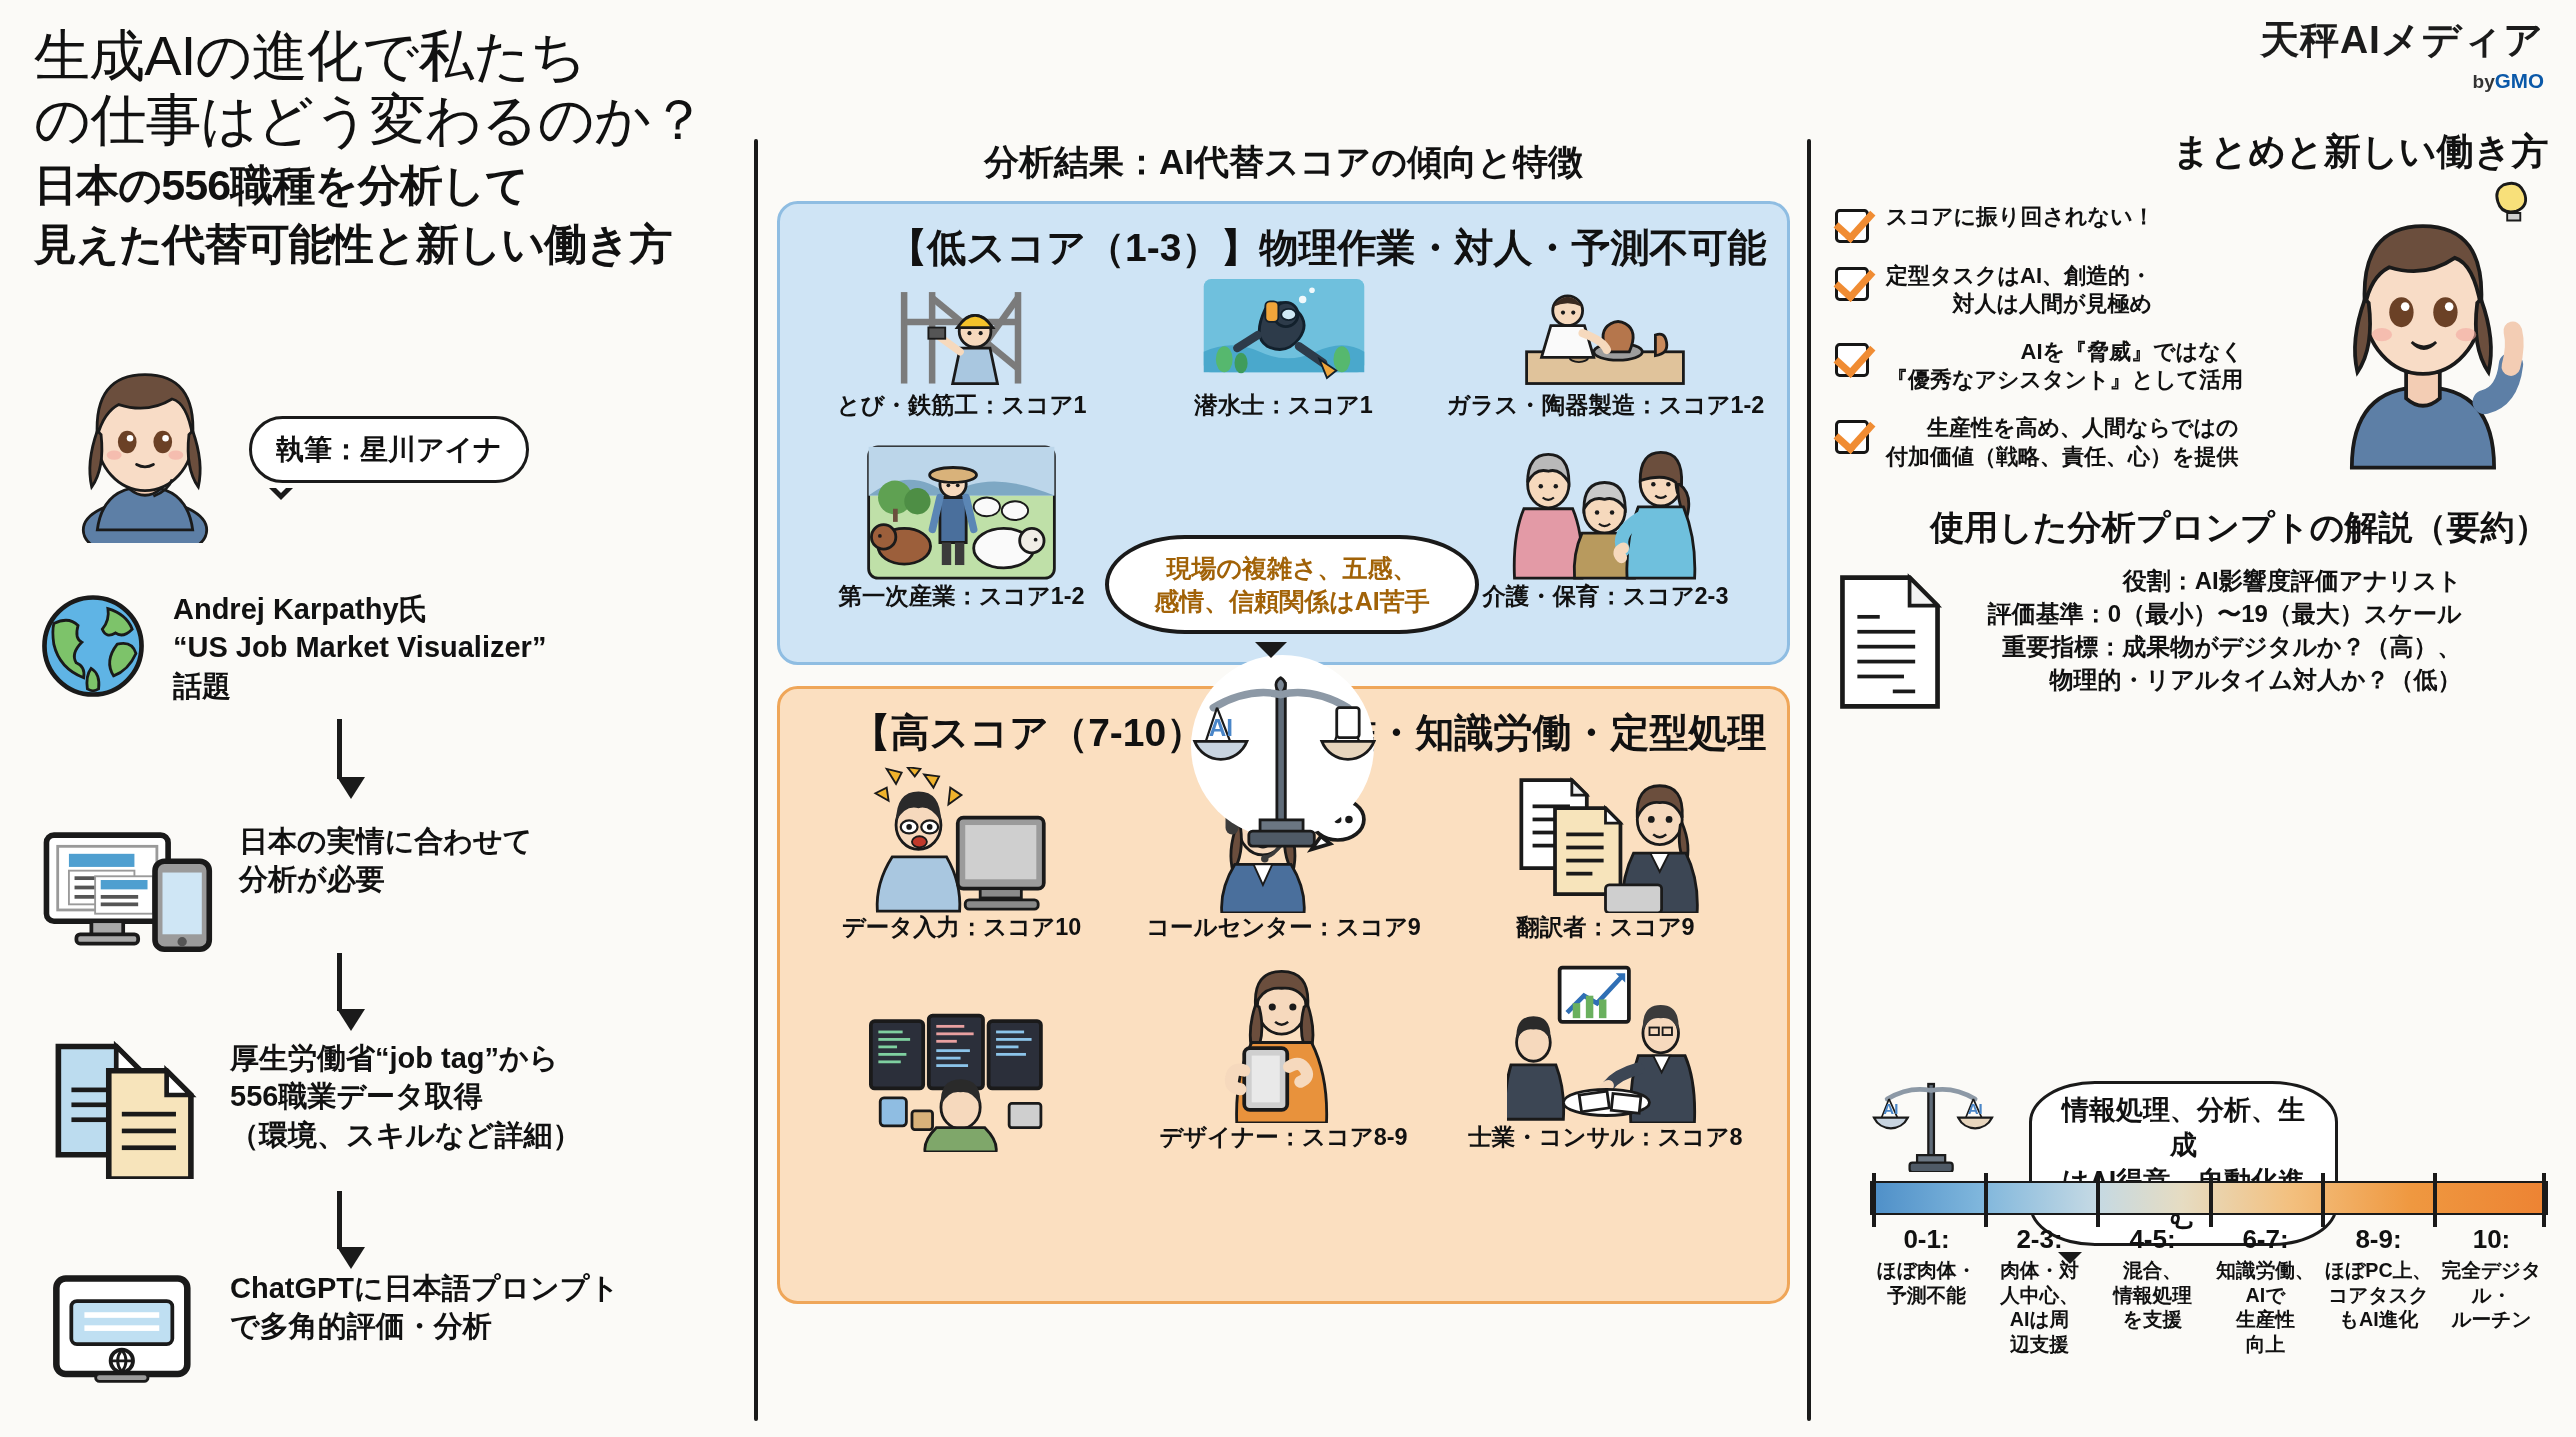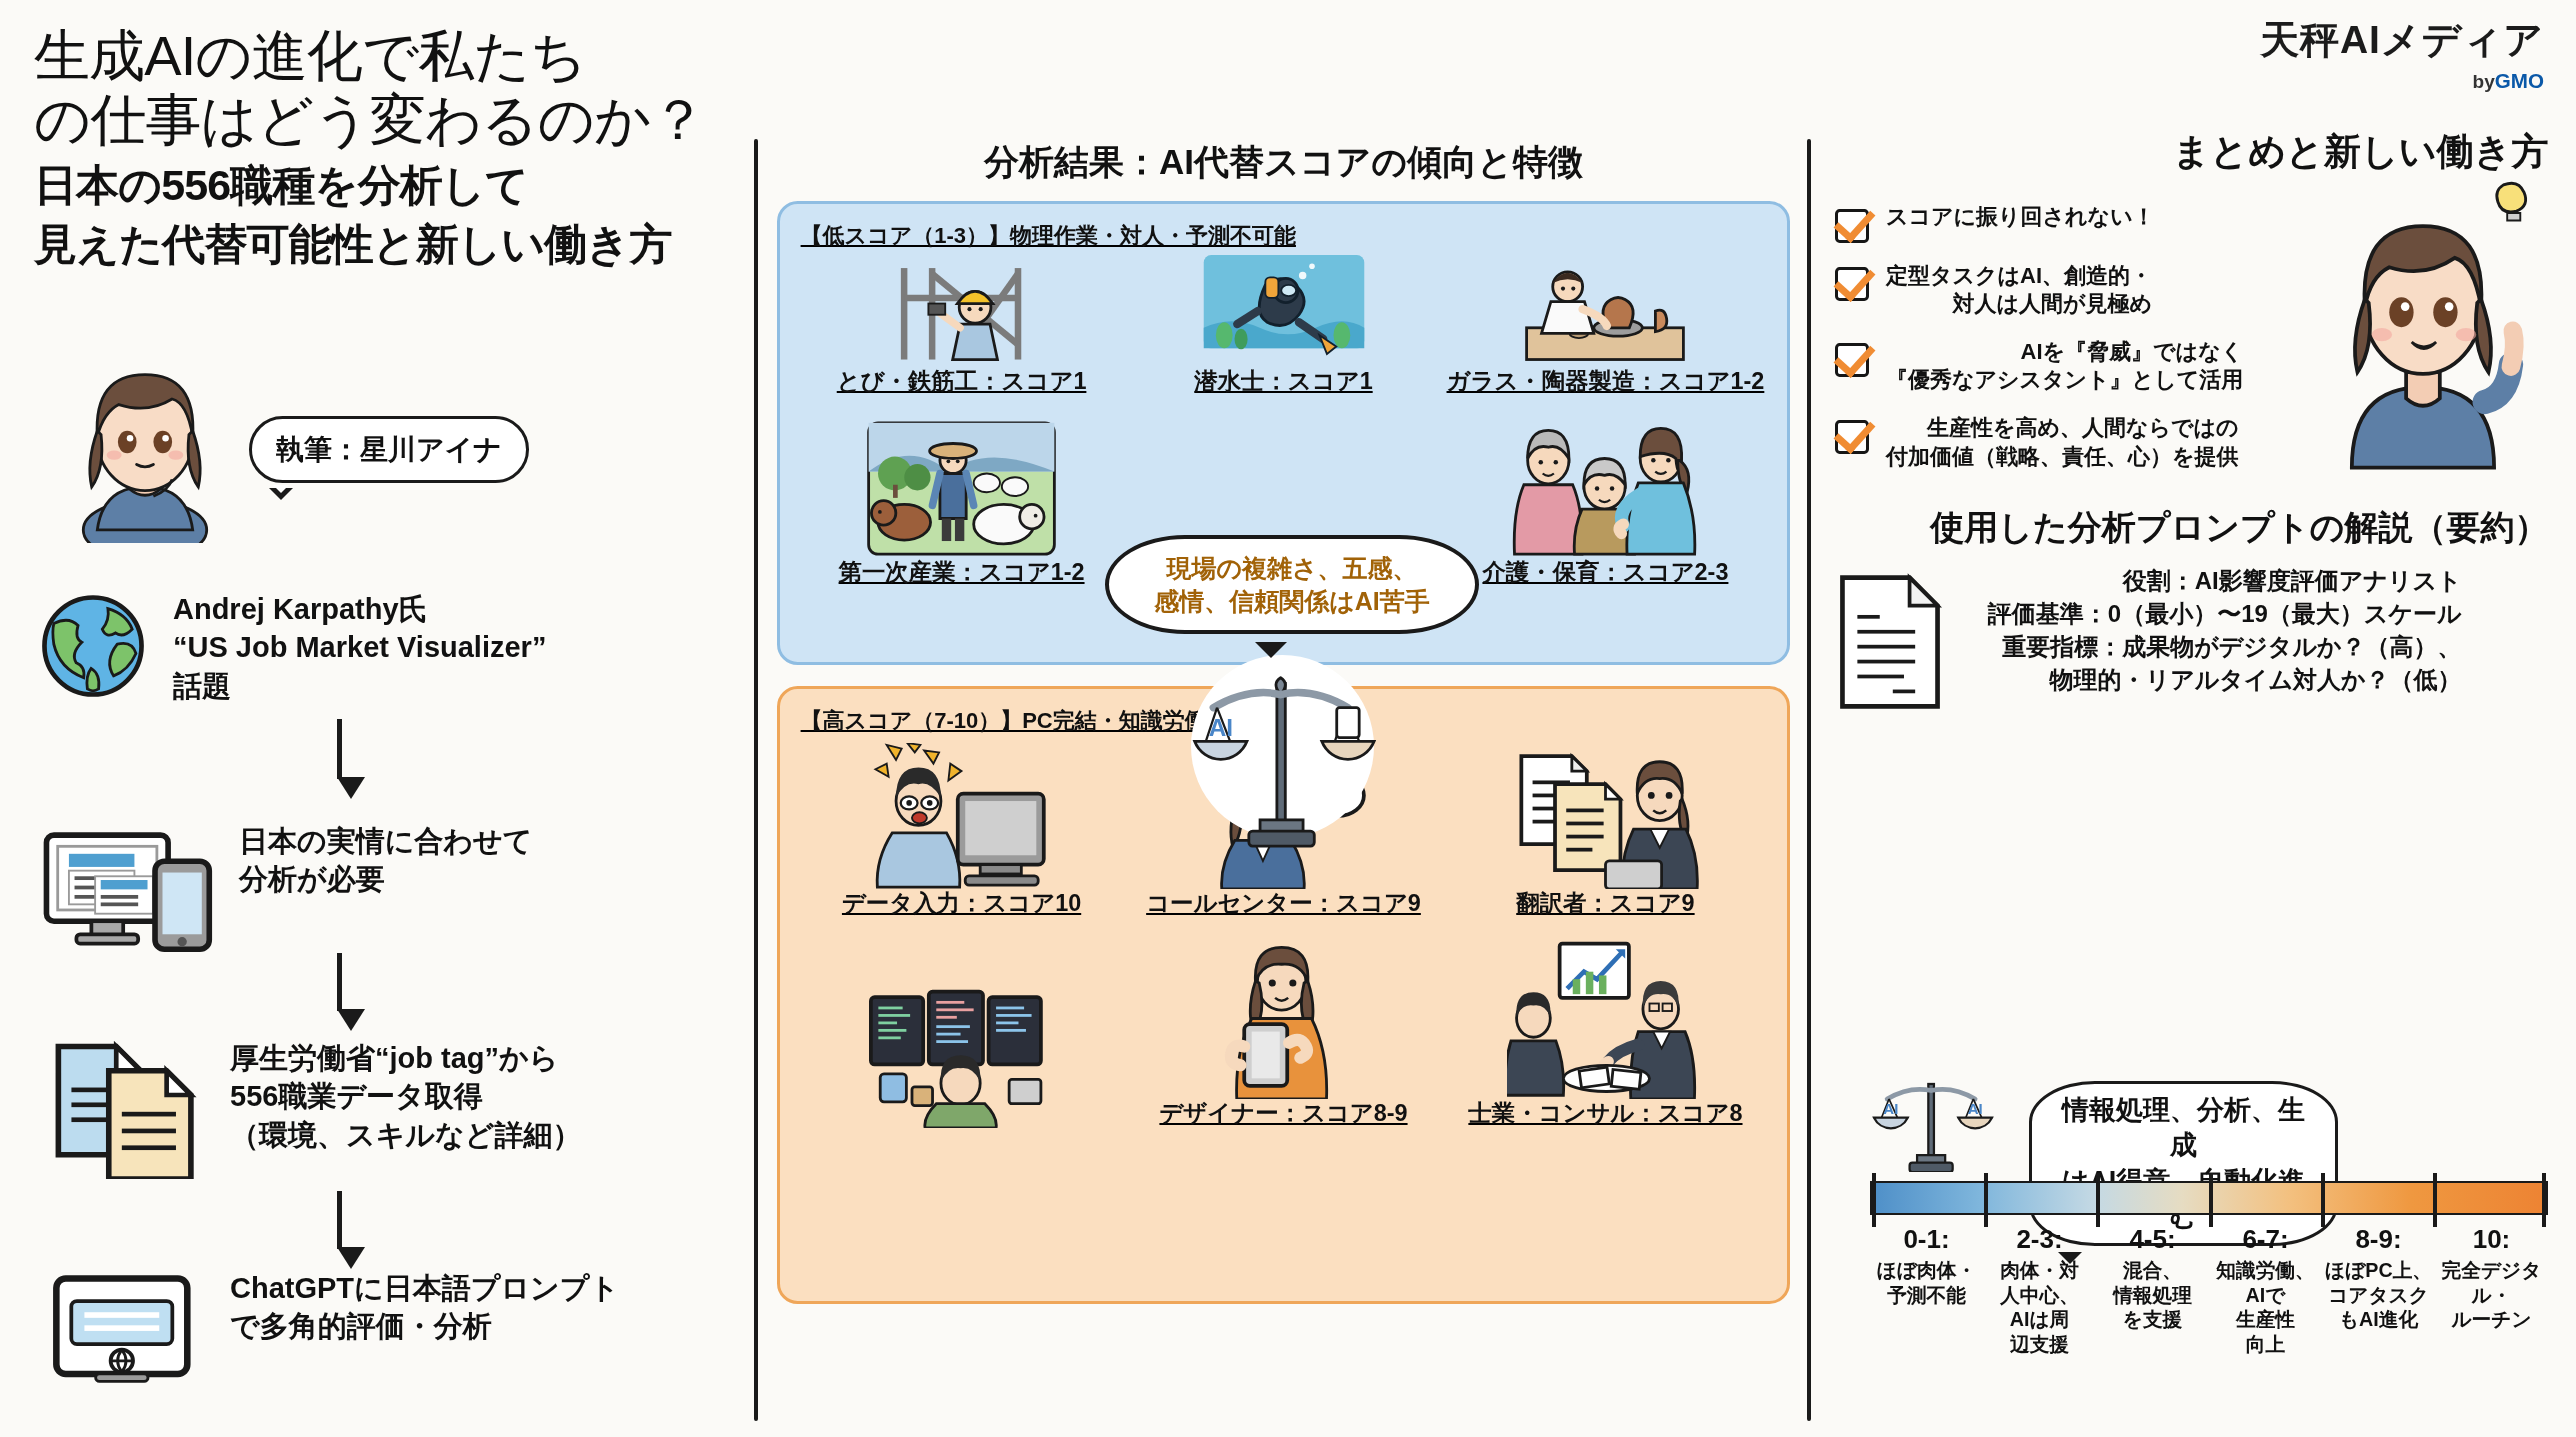--- a/index.html
+++ b/index.html
@@ -45,30 +45,30 @@
   .flowtext { font-size: 29px; font-weight: 700; line-height: 1.32; color: #111; }
   .arrow { position: absolute; width: 0; }
   .arrow .shaft { width: 4.7px; background: #1a1a1a; margin: 0 auto; }
   .arrow .head {
     width: 0; height: 0; margin: -1.9px auto 0;
     border-left: 14px solid transparent; border-right: 14px solid transparent;
     border-top: 22.5px solid #1a1a1a;
   }
 
   
-  .center { position: absolute; left: 777px; top: 112px; width: 1011px; text-decoration: underline; }
+  .center { position: absolute; left: 777px; top: 112px; width: 1011px; }
   .sec-head { position: relative; display: inline-block; font-size: 35px; font-weight: 800; color: #111; padding: 0 7.5px; }
   .sec-head .hl {
     position: absolute; left: 0; right: 0; bottom: 1.9px; height: 16px;
     background: #f7dd9a; z-index: -1; border-radius: 2.8px;
   }
   .panel { border-radius: 20.6px; padding: 17px 20.6px; position: relative; }
   .panel.low { background: #cfe4f5; border: 3.7px solid #8fbde2; }
   .panel.high { background: #fbdfc0; border: 3.7px solid #efa659; }
-  .panel-title { font-size: 22px; font-weight: 800; color: #111; text-align: left; margin-bottom: 3.7px; }
+  .panel-title { font-size: 39px; font-weight: 800; color: #111; text-align: right; margin-bottom: 3.7px; }
   .cells { display: flex; }
   .cell { flex: 1; display: flex; flex-direction: column; align-items: center; }
   .cap { font-size: 23.4px; font-weight: 800; color: #111; text-align: center; line-height: 1.22; }
 
   .thought {
     position: absolute; background: #fff; border: 4.7px solid #1a1a1a;
     border-radius: 84px/52px; padding: 13px 28px; text-align: center;
     font-size: 25px; font-weight: 700; line-height: 1.3; color: #a16207; z-index: 9;
   }
   .thought::after {

